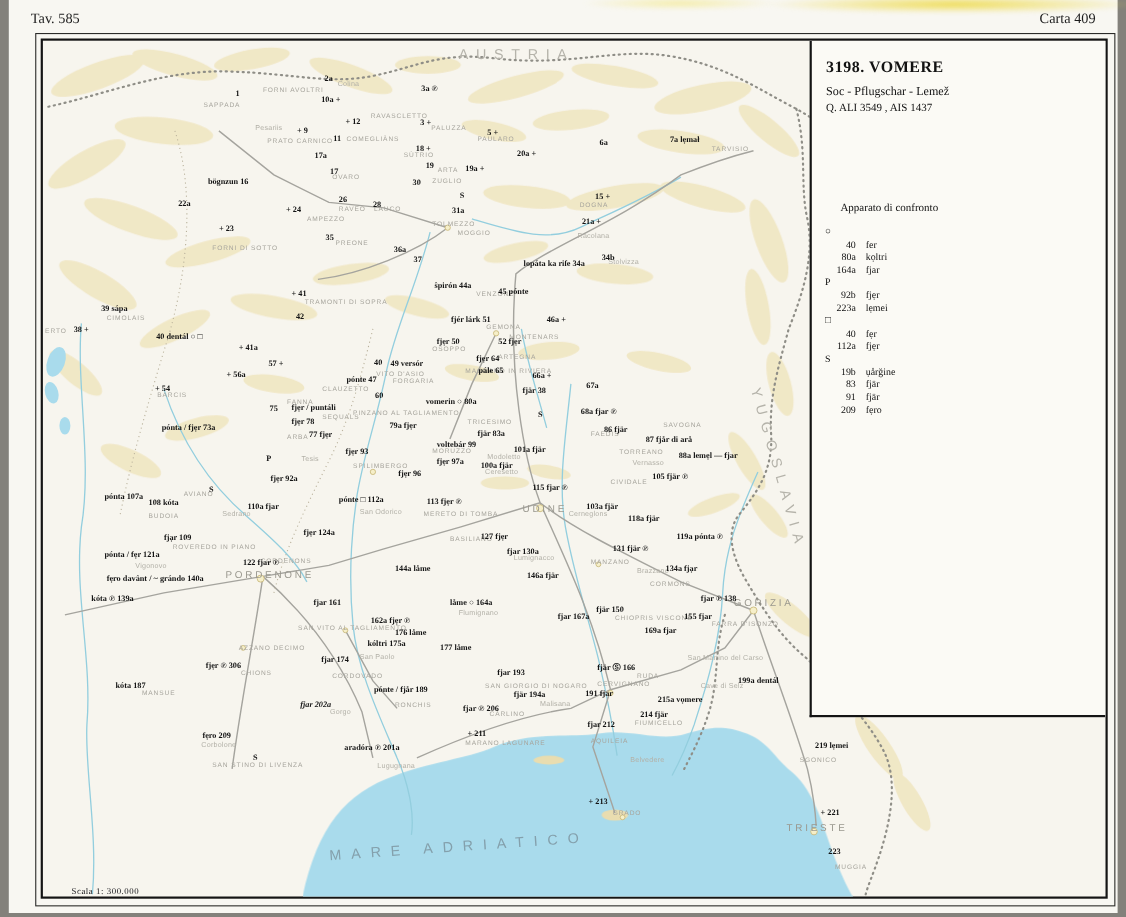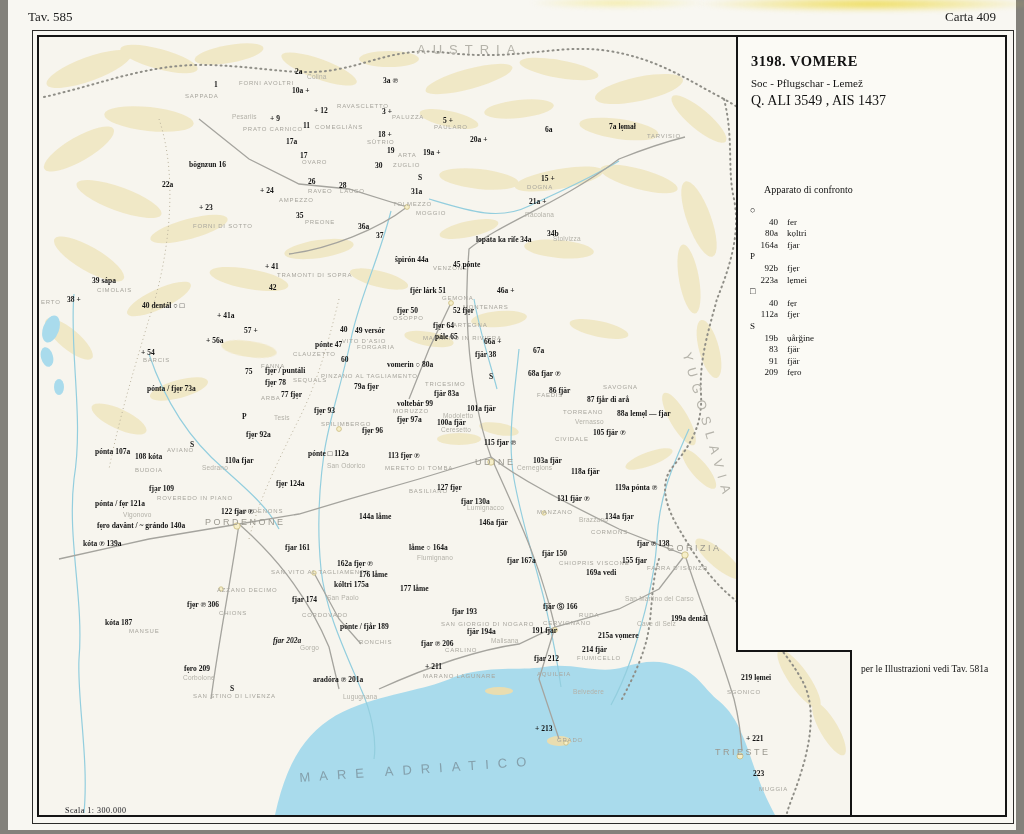--- a/index.html
+++ b/index.html
@@ -27,21 +27,21 @@
       font-size:6px;letter-spacing:0.8px;color:#a7a59d;white-space:nowrap;z-index:4;line-height:1;}
   .plc.pl{font-size:6.5px;letter-spacing:0.2px;color:#b3b1a8;text-transform:none;}
   .plc.city{font-size:9px;letter-spacing:2.5px;color:#9a988f;}
   .plc.region{font-size:13px;letter-spacing:7px;color:#b5b3aa;}
   .plc.sea{font-size:13px;letter-spacing:9px;color:#84a0ac;}
   
   .legend{position:absolute;left:697px;top:0;width:267px;height:613px;background:#fbfaf5;
       border-left:2px solid #141414;border-bottom:2px solid #141414;z-index:8;}
   .legend-title{position:absolute;left:13px;top:16px;font-size:14.5px;font-weight:bold;color:#121212;letter-spacing:.5px;}
   .legend-sub1{position:absolute;left:13px;top:40px;font-size:11px;color:#121212;}
-  .legend-sub2{position:absolute;left:13px;top:56px;font-size:14px;color:#121212;}
+  .legend-sub2{position:absolute;left:13px;top:56px;font-size:10px;color:#121212;}
   .apparato-title{position:absolute;left:26px;top:147px;font-size:10px;color:#121212;}
   .apparato{position:absolute;left:12px;top:168px;font-size:9px;color:#121212;}
   .app-row{height:11.6px;line-height:11.6px;white-space:nowrap;}
   .app-num{display:inline-block;width:28px;text-align:right;}
   .app-form{display:inline-block;margin-left:9px;}
   .app-sym{display:inline-block;width:12px;text-align:left;font-size:9px;}
   
   .note-panel{position:absolute;left:811px;top:613px;width:155px;height:165px;background:#fbfaf5;
       border-left:2px solid #141414;z-index:8;}
   .note-text{position:absolute;left:9px;top:14px;width:140px;font-size:9.5px;color:#121212;}
@@ -191,23 +191,20 @@
             <div class="app-row"><span class="app-num">40</span><span class="app-form">fẹr</span></div>
             <div class="app-row"><span class="app-num">112a</span><span class="app-form">fjẹr</span></div>
             <div class="app-row"><span class="app-sym">S</span></div>
             <div class="app-row"><span class="app-num">19b</span><span class="app-form">ụårğine</span></div>
             <div class="app-row"><span class="app-num">83</span><span class="app-form">fjär</span></div>
             <div class="app-row"><span class="app-num">91</span><span class="app-form">fjär</span></div>
             <div class="app-row"><span class="app-num">209</span><span class="app-form">fẹro</span></div>
           </div>
       </div>
 
-      <div class="note-panel">
-        <div class="note-text">per le Illustrazioni vedi Tav. 581a</div>
-      </div>
 
     <div class="pt" style="left: 175px; top: 44px;">1</div>
         <div class="pt" style="left: 256px; top: 31px;">2a</div>
         <div class="pt" style="left: 253px; top: 50px;">10a  +</div>
         <div class="pt" style="left: 231px; top: 78px;">+  9</div>
         <div class="pt" style="left: 275px; top: 70px;">+  12</div>
         <div class="pt" style="left: 264px; top: 85px;">11</div>
         <div class="pt" style="left: 344px; top: 40px;">3a  ℗</div>
         <div class="pt" style="left: 343px; top: 71px;">3  +</div>
         <div class="pt" style="left: 339px; top: 94px;">18  +</div>
@@ -302,21 +299,21 @@
         <div class="pt" style="left: 398px; top: 447px;">127   fjẹr</div>
         <div class="pt" style="left: 422px; top: 461px;">fjar   130a</div>
         <div class="pt" style="left: 518px; top: 458px;">131   fjär ℗</div>
         <div class="pt" style="left: 566px; top: 476px;">134a   fjạr</div>
         <div class="pt" style="left: 440px; top: 482px;">146a   fjär</div>
         <div class="pt" style="left: 370px; top: 507px;">låme ○   164a</div>
         <div class="pt" style="left: 503px; top: 513px;">fjär   150</div>
         <div class="pt" style="left: 468px; top: 520px;">fjar   167a</div>
         <div class="pt" style="left: 598px; top: 503px;">fjar ℗   138</div>
         <div class="pt" style="left: 583px; top: 520px;">155   fjar</div>
-        <div class="pt" style="left: 547px; top: 532px;">169a   vedi</div>
+        <div class="pt" style="left: 547px; top: 532px;">169a   fjar</div>
         <div class="pt" style="left: 253px; top: 559px;">fjar   174</div>
         <div class="pt" style="left: 295px; top: 544px;">kóltri   175a</div>
         <div class="pt" style="left: 298px; top: 523px;">162a   fjẹr ℗</div>
         <div class="pt" style="left: 320px; top: 534px;">176   låme</div>
         <div class="pt" style="left: 301px; top: 586px;">pónte / fjår   189</div>
         <div class="pt" style="left: 148px; top: 564px;">fjẹr ℗   306</div>
         <div class="pt" style="left: 66px; top: 582px;">kóta   187</div>
         <div class="pt" style="left: 234px; top: 600px; font-style: italic;">fjar   202a</div>
         <div class="pt" style="left: 145px; top: 628px;">fẹro   209</div>
         <div class="pt" style="left: 191px; top: 648px;">S</div>

